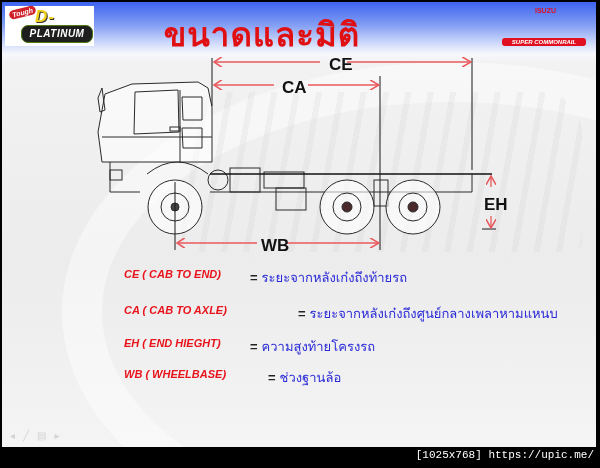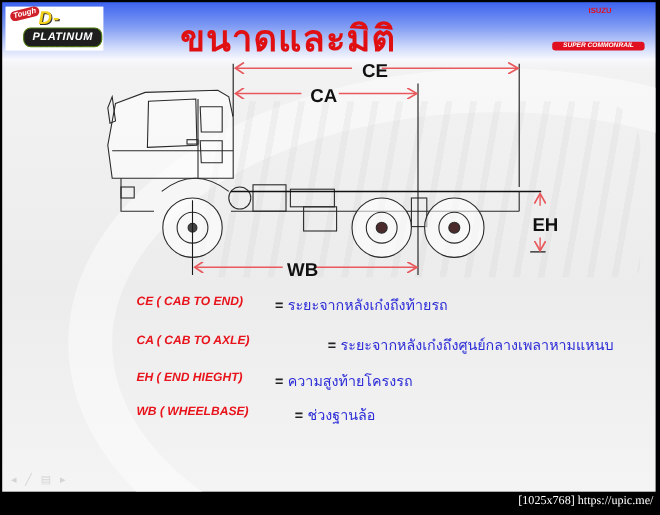--- a/index.html
+++ b/index.html
@@ -51,21 +51,21 @@
   svg.diagram { position: absolute; left: 0; top: 0; }
   .dim-label { position: absolute; font-size: 17px; font-weight: bold; color: #111; background: transparent; }
   .legend { position: absolute; left: 0; top: 0; }
   .legend-row { position: absolute; left: 122px; height: 20px; white-space: nowrap; }
   .legend-row .code { position: absolute; left: 0; top: 0; color: #e8131b; font-weight: bold; font-size: 11px; font-style: italic; }
   .legend-row .desc { position: absolute; top: -1px; color: #2b2bd8; font-family: "DejaVu Serif", serif; font-size: 13px; }
   .legend-row .eq { color: #222; font-family: "Liberation Sans", sans-serif; font-weight: bold; margin-right: 4px; }
   .slide-tools { position: absolute; left: 8px; top: 428px; display: flex; gap: 8px; }
   .slide-tools span { color: #d4d4d4; font-size: 10px; }
   .watermark {
-    position: absolute; right: 6px; top: 449px; color: #fff; font-family: Liberation Serif, serif; font-size: 11px;
+    position: absolute; right: 6px; top: 449px; color: #fff; font-family: Liberation Mono, monospace; font-size: 11px;
   }
 </style>
 </head>
 <body>
 
 <div class="slide">
   <div class="bg-swoosh"></div>
   <div class="bg-grille"></div>
 
   <div class="logo-dmax">

